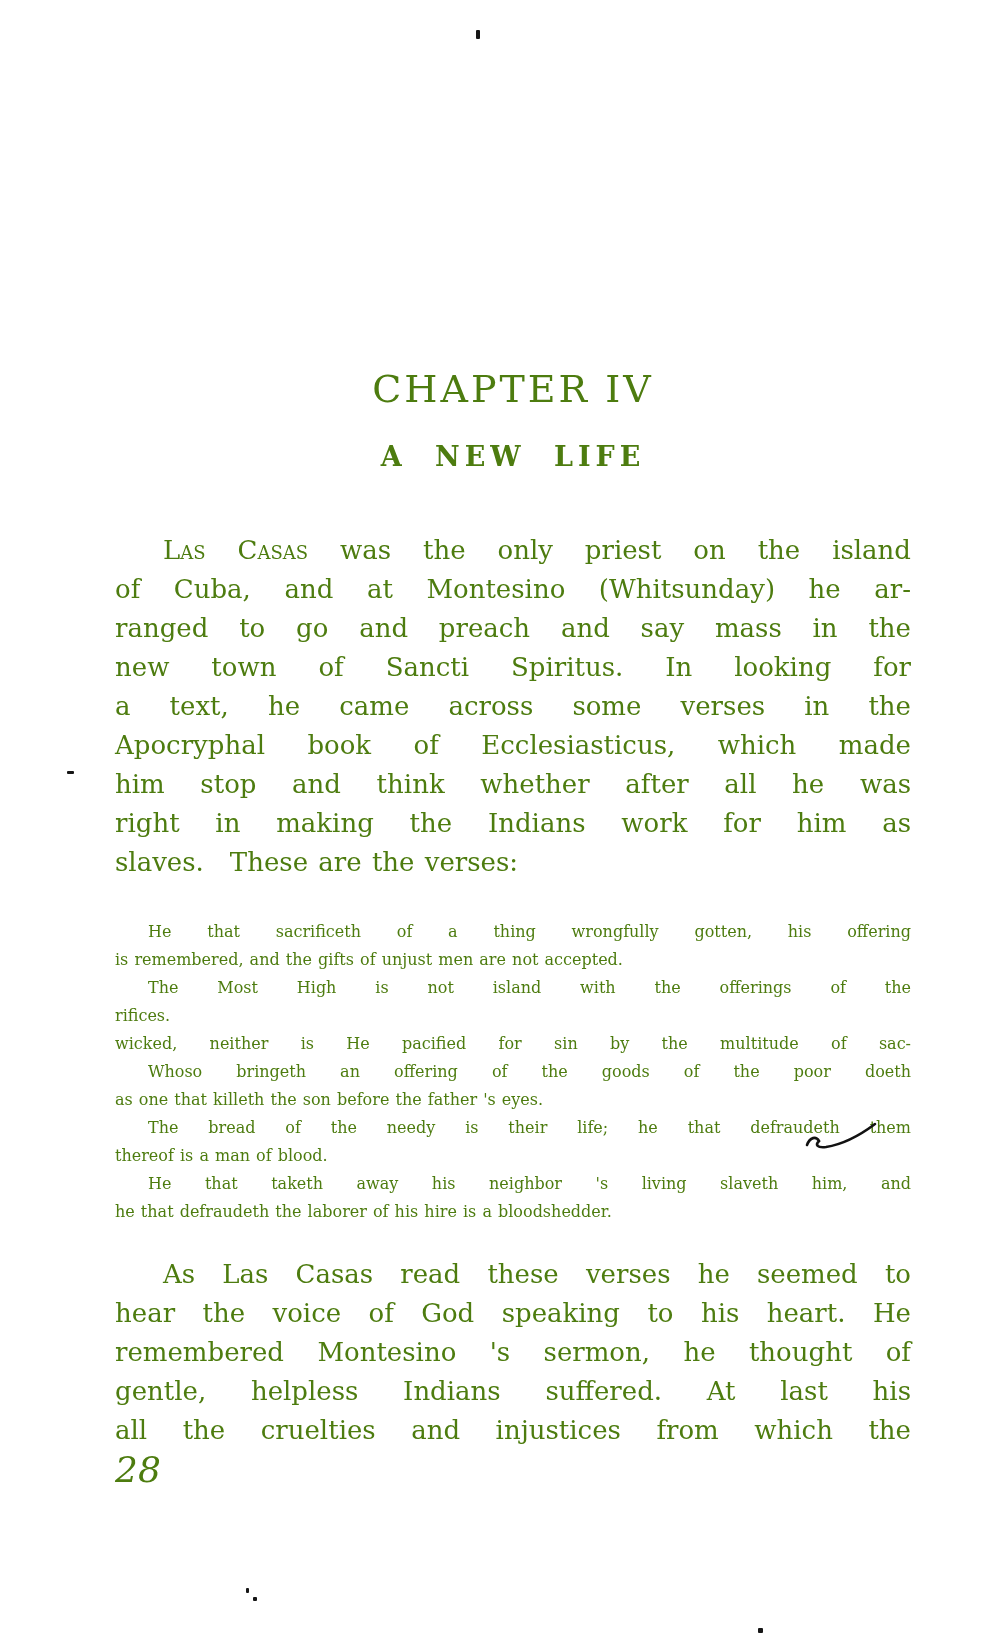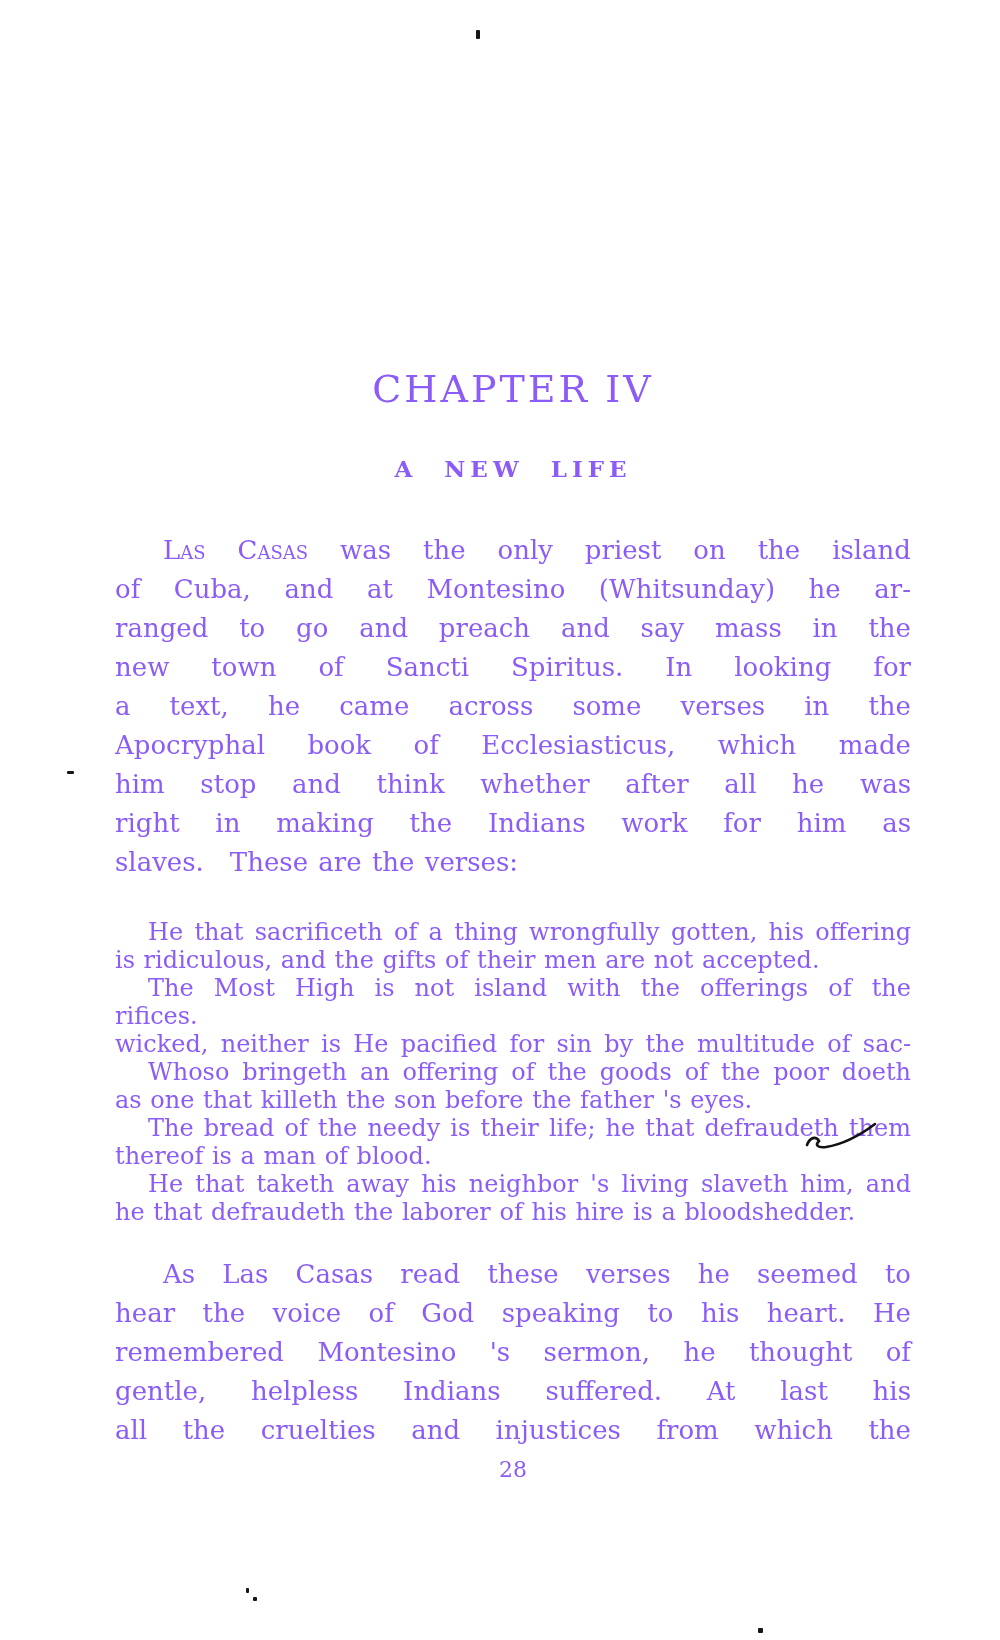--- a/index.html
+++ b/index.html
@@ -5,74 +5,74 @@
   html, body {
     margin: 0;
     padding: 0;
     background: #ffffff;
   }
   .page {
     position: relative;
     width: 1000px;
     height: 1640px;
     background: #ffffff;
-    color: #8b5cf6;
+    color: #4d7c0f;
     font-family: "DejaVu Serif", "Liberation Serif", serif;
     overflow: hidden;
   }
   .column {
     position: absolute;
     left: 115px;
     width: 796px;
   }
   .chapter-title {
     top: 369px;
     text-align: center;
     font-size: 38px;
     letter-spacing: 3px;
     line-height: 40px;
     white-space: nowrap;
   }
   .chapter-subtitle {
-    top: 456px;
+    top: 444px;
     text-align: center;
-    font-size: 23px;
+    font-size: 27px;
     font-weight: bold;
     letter-spacing: 5px;
     word-spacing: 14px;
     line-height: 26px;
     white-space: nowrap;
   }
   .para {
     font-size: 26px;
     word-spacing: 2px;
   }
   .para .line {
     line-height: 39px;
   }
   .para1 { top: 531px; }
   .para2 { top: 1255px; }
   .quote { top: 918px; }
   .quote .line {
-    font-size: 24px;
+    font-size: 16px;
     line-height: 28px;
     word-spacing: 1px;
   }
   .line.j {
     text-align: justify;
     text-align-last: justify;
   }
   .para .line.ind { text-indent: 48px; }
   .quote .line.ind { text-indent: 33px; }
   .smallcaps { font-variant: small-caps; }
   .page-number {
     top: 1455px;
-    text-align: center;
-    font-size: 22px;
+    font-size: 36px;
     line-height: 30px;
+    font-style: italic;
   }
   .pen-mark {
     position: absolute;
     left: 798px;
     top: 1116px;
     width: 88px;
     height: 36px;
   }
   .speck {
     position: absolute;
@@ -112,21 +112,21 @@
         <div class="line j">Apocryphal book of Ecclesiasticus, which made</div>
         <div class="line j">him stop and think whether after all he was</div>
         <div class="line j">right in making the Indians work for him as</div>
         <div class="line">slaves. These are the verses:</div>
       </div>
   </div>
 
   <div class="column quote">
     <div>
         <div class="line j ind">He that sacrificeth of a thing wrongfully gotten, his offering</div>
-        <div class="line">is ridiculous, and the gifts of their men are not accepted.</div>
+        <div class="line">is remembered, and the gifts of unjust men are not accepted.</div>
         <div class="line j ind">The Most High is not island with the offerings of the</div>
         <div class="line">rifices.</div>
         <div class="line j">wicked, neither is He pacified for sin by the multitude of sac-</div>
         <div class="line j ind">Whoso bringeth an offering of the goods of the poor doeth</div>
         <div class="line">as one that killeth the son before the father 's eyes.</div>
         <div class="line j ind">The bread of the needy is their life; he that defraudeth them</div>
         <div class="line">thereof is a man of blood.</div>
         <div class="line j ind">He that taketh away his neighbor 's living slaveth him, and</div>
         <div class="line">he that defraudeth the laborer of his hire is a bloodshedder.</div>
       </div>

